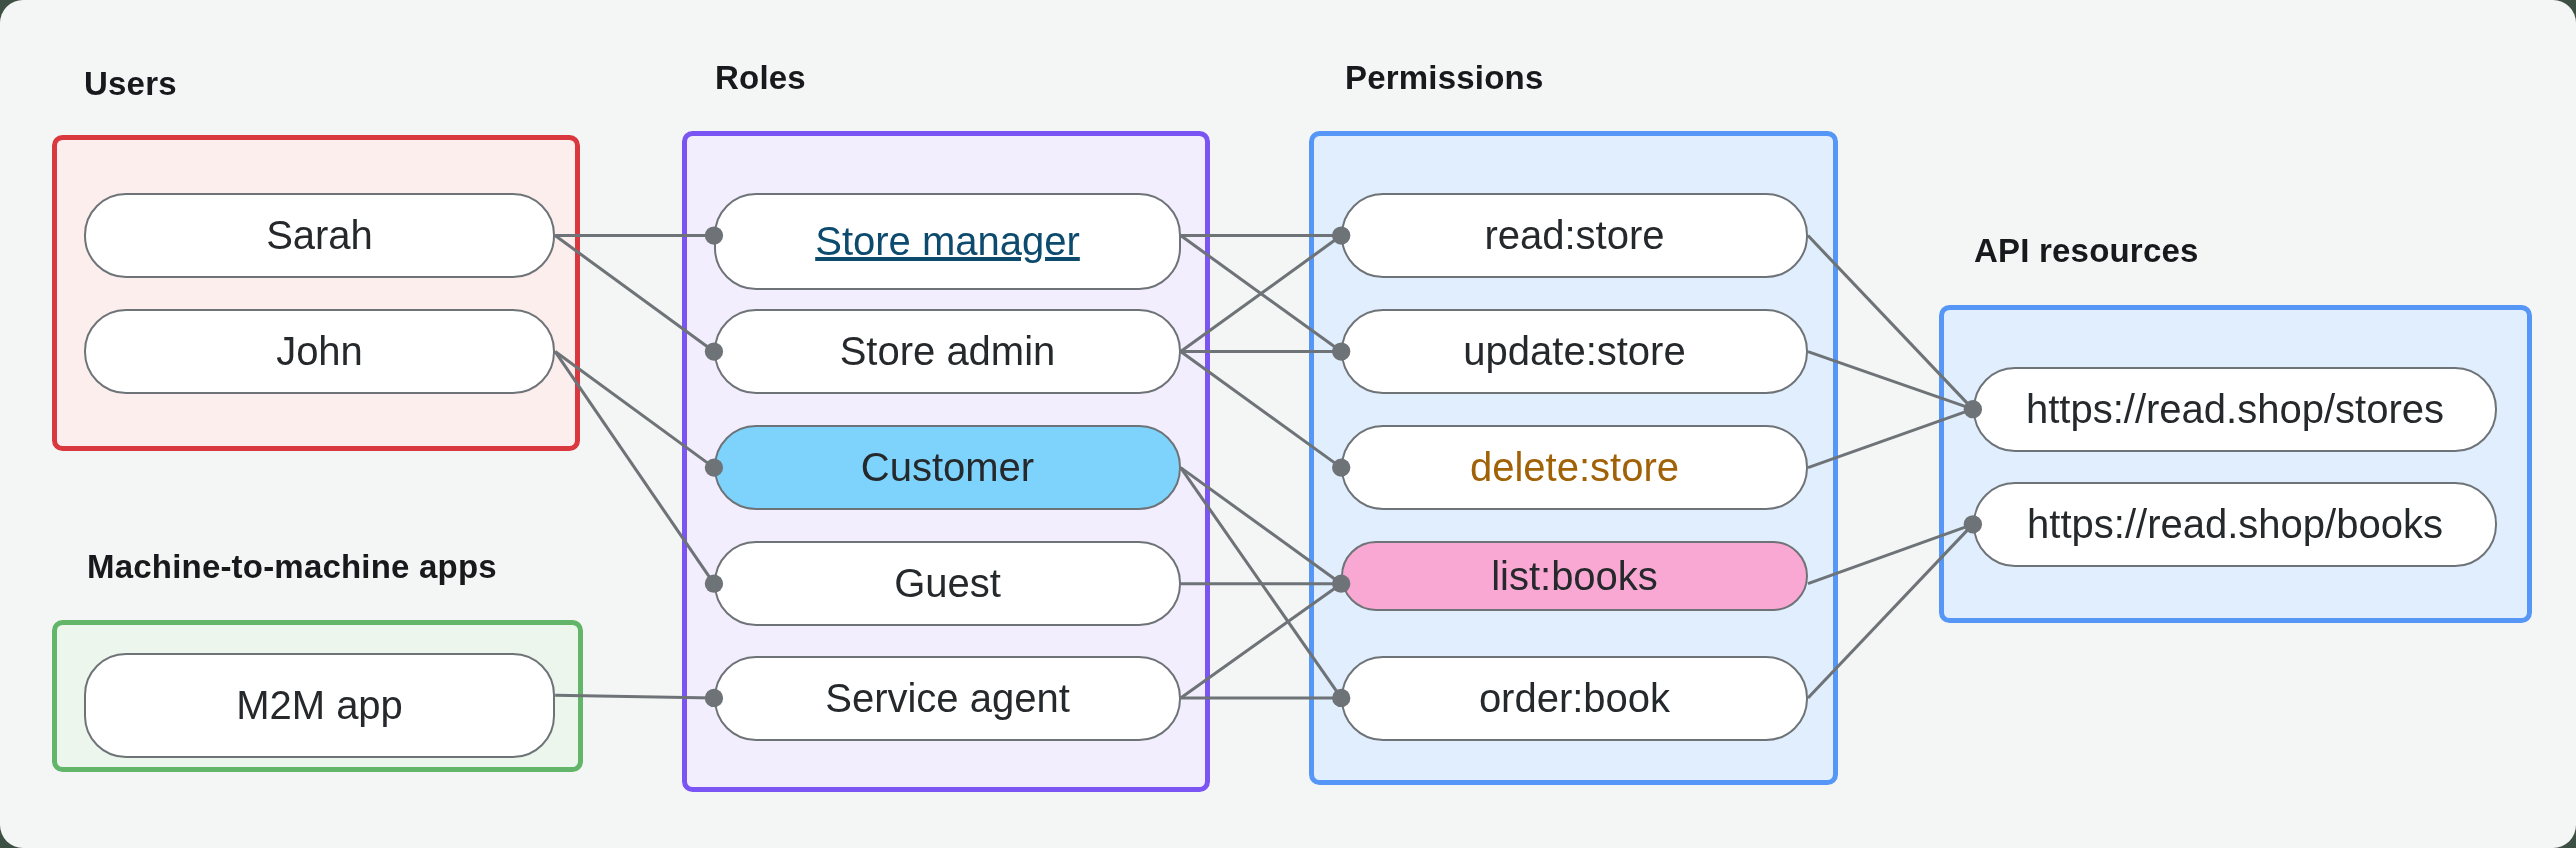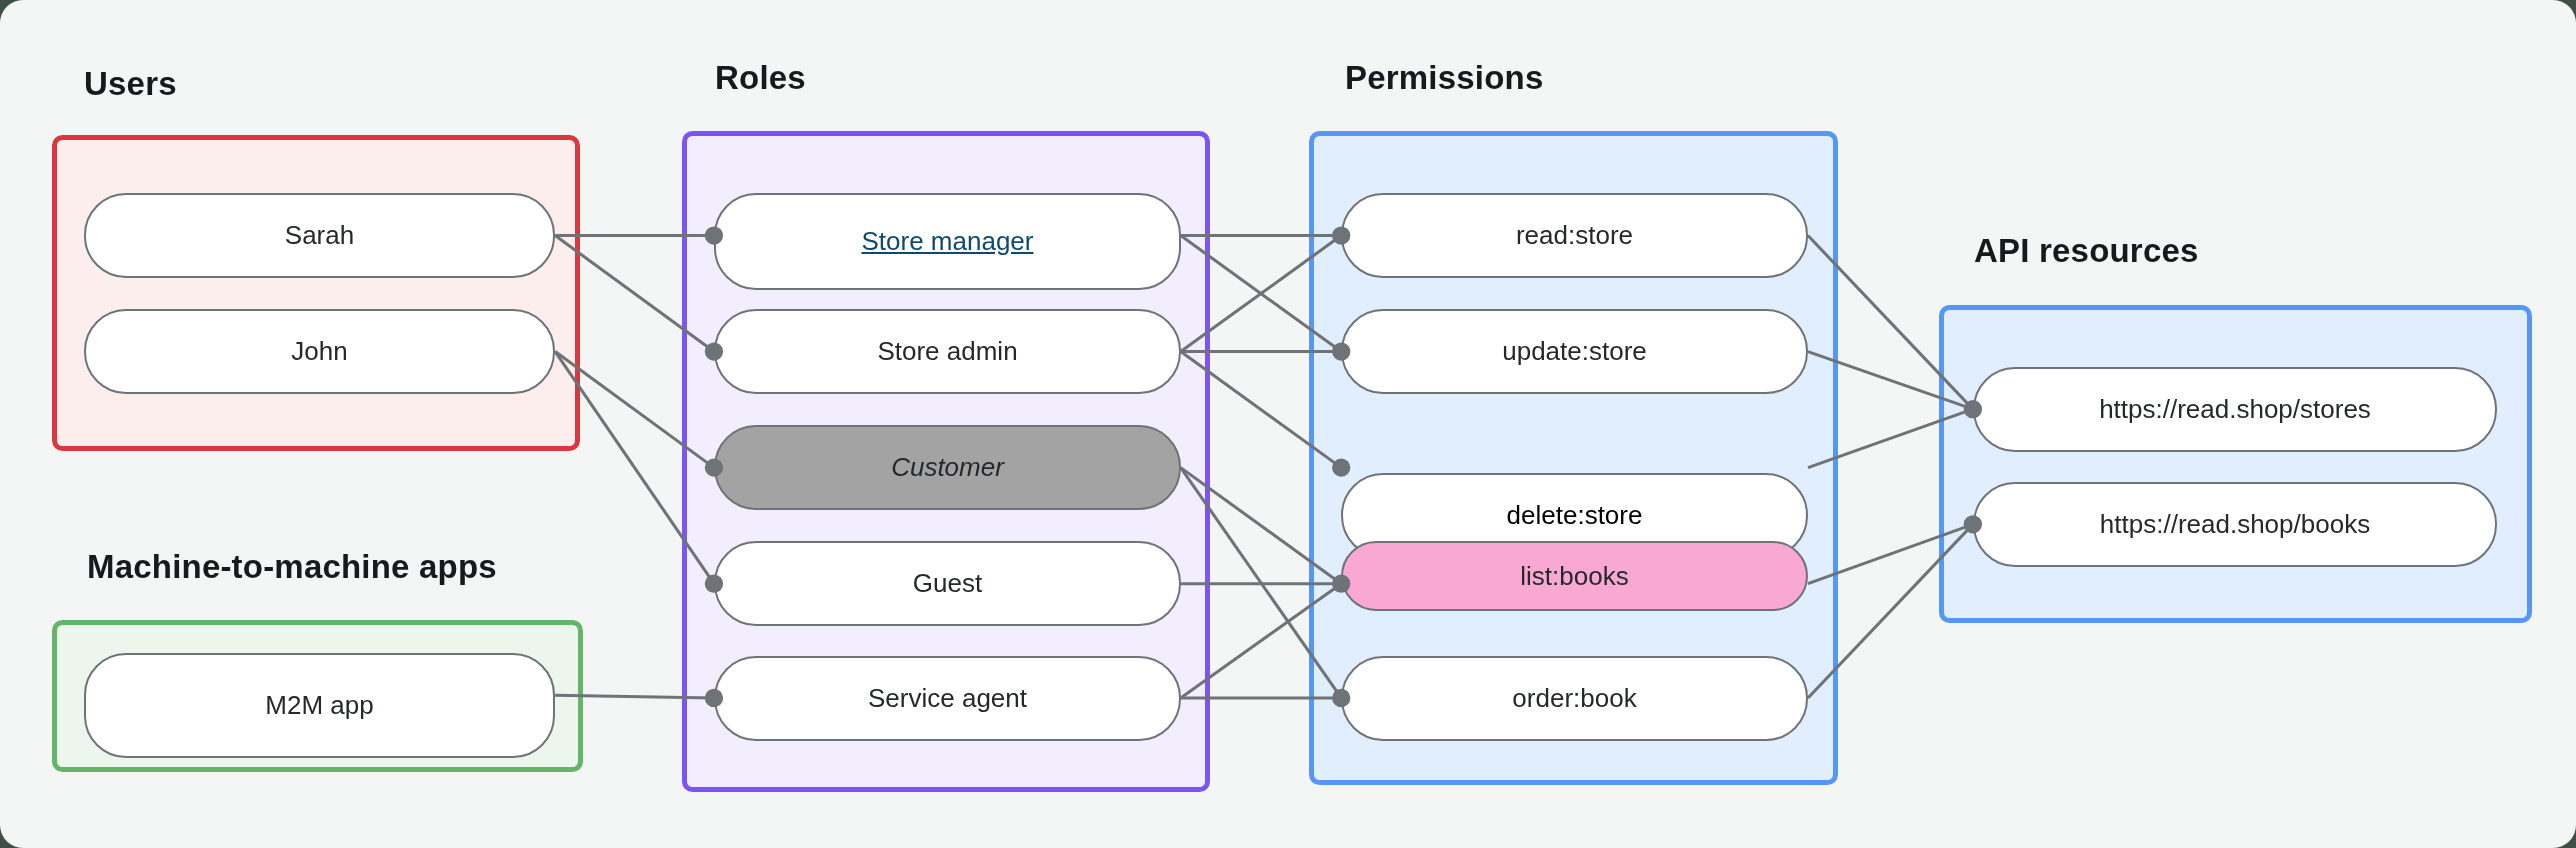--- a/index.html
+++ b/index.html
@@ -37,21 +37,21 @@
   }
   .node {
     position: absolute;
     box-sizing: border-box;
     background: #ffffff;
     border: 2.6px solid #6e7377;
     border-radius: 42px;
     display: flex;
     align-items: center;
     justify-content: center;
-    font-size: 26px;
+    font-size: 40px;
     color: #26292c;
     z-index: 2;
     white-space: nowrap;
   }
   #edges {
     position: absolute;
     left: 0;
     top: 0;
     width: 2576px;
     height: 848px;
@@ -108,24 +108,24 @@
       <circle cx="1537" cy="669" r="10.5" fill="#6e7377"></circle>
       <circle cx="1537" cy="800" r="10.5" fill="#6e7377"></circle>
       <circle cx="2261" cy="469" r="10.5" fill="#6e7377"></circle>
       <circle cx="2261" cy="601" r="10.5" fill="#6e7377"></circle>
     </svg>
 <div class="node" style="left: 84px; top: 193px; width: 471px; height: 85px; border-color: rgb(110, 115, 119); background: rgb(255, 255, 255); color: rgb(38, 41, 44);">Sarah</div>
     <div class="node" style="left: 84px; top: 309px; width: 471px; height: 85px; border-color: rgb(110, 115, 119); background: rgb(255, 255, 255); color: rgb(38, 41, 44);">John</div>
     <div class="node" style="left: 84px; top: 653px; width: 471px; height: 105px; border-color: rgb(110, 115, 119); background: rgb(255, 255, 255); color: rgb(38, 41, 44);">M2M app</div>
     <div class="node" style="left: 714px; top: 193px; width: 467px; height: 97px; border-color: rgb(110, 115, 119); background: rgb(255, 255, 255); color: #0c4a6e; text-decoration: underline;">Store manager</div>
     <div class="node" style="left: 714px; top: 309px; width: 467px; height: 85px; border-color: rgb(110, 115, 119); background: rgb(255, 255, 255); color: rgb(38, 41, 44);">Store admin</div>
-    <div class="node" style="left: 714px; top: 425px; width: 467px; height: 85px; border-color: rgb(110, 115, 119); background: #a3a3a3; color: rgb(38, 41, 44); font-style: italic;">Customer</div>
+    <div class="node" style="left: 714px; top: 425px; width: 467px; height: 85px; border-color: rgb(110, 115, 119); background: #7dd3fc; color: rgb(38, 41, 44);">Customer</div>
     <div class="node" style="left: 714px; top: 541px; width: 467px; height: 85px; border-color: rgb(110, 115, 119); background: rgb(255, 255, 255); color: rgb(38, 41, 44);">Guest</div>
     <div class="node" style="left: 1341px; top: 193px; width: 467px; height: 85px; border-color: rgb(110, 115, 119); background: rgb(255, 255, 255); color: rgb(38, 41, 44);">read:store</div>
     <div class="node" style="left: 714px; top: 656px; width: 467px; height: 85px; border-color: rgb(110, 115, 119); background: rgb(255, 255, 255); color: rgb(38, 41, 44);">Service agent</div>
     <div class="node" style="left: 1341px; top: 309px; width: 467px; height: 85px; border-color: rgb(110, 115, 119); background: rgb(255, 255, 255); color: rgb(38, 41, 44);">update:store</div>
-    <div class="node" style="left: 1341px; top: 425px; width: 467px; height: 85px; border-color: rgb(110, 115, 119); background: rgb(255, 255, 255); color: #000000; margin-top: 48px;">delete:store</div>
+    <div class="node" style="left: 1341px; top: 425px; width: 467px; height: 85px; border-color: rgb(110, 115, 119); background: rgb(255, 255, 255); color: #a16207;">delete:store</div>
     <div class="node" style="left: 1341px; top: 541px; width: 467px; height: 70px; border-color: rgb(110, 115, 119); background: #f9a8d4; color: rgb(38, 41, 44);">list:books</div>
     <div class="node" style="left: 1341px; top: 656px; width: 467px; height: 85px; border-color: rgb(110, 115, 119); background: rgb(255, 255, 255); color: rgb(38, 41, 44);">order:book</div>
     <div class="node" style="left: 1973px; top: 367px; width: 524px; height: 85px; border-color: rgb(110, 115, 119); background: rgb(255, 255, 255); color: rgb(38, 41, 44);">https://read.shop/stores</div>
     <div class="node" style="left: 1973px; top: 482px; width: 524px; height: 85px; border-color: rgb(110, 115, 119); background: rgb(255, 255, 255); color: rgb(38, 41, 44);">https://read.shop/books</div>
   </div>
 
 
 </body></html>

